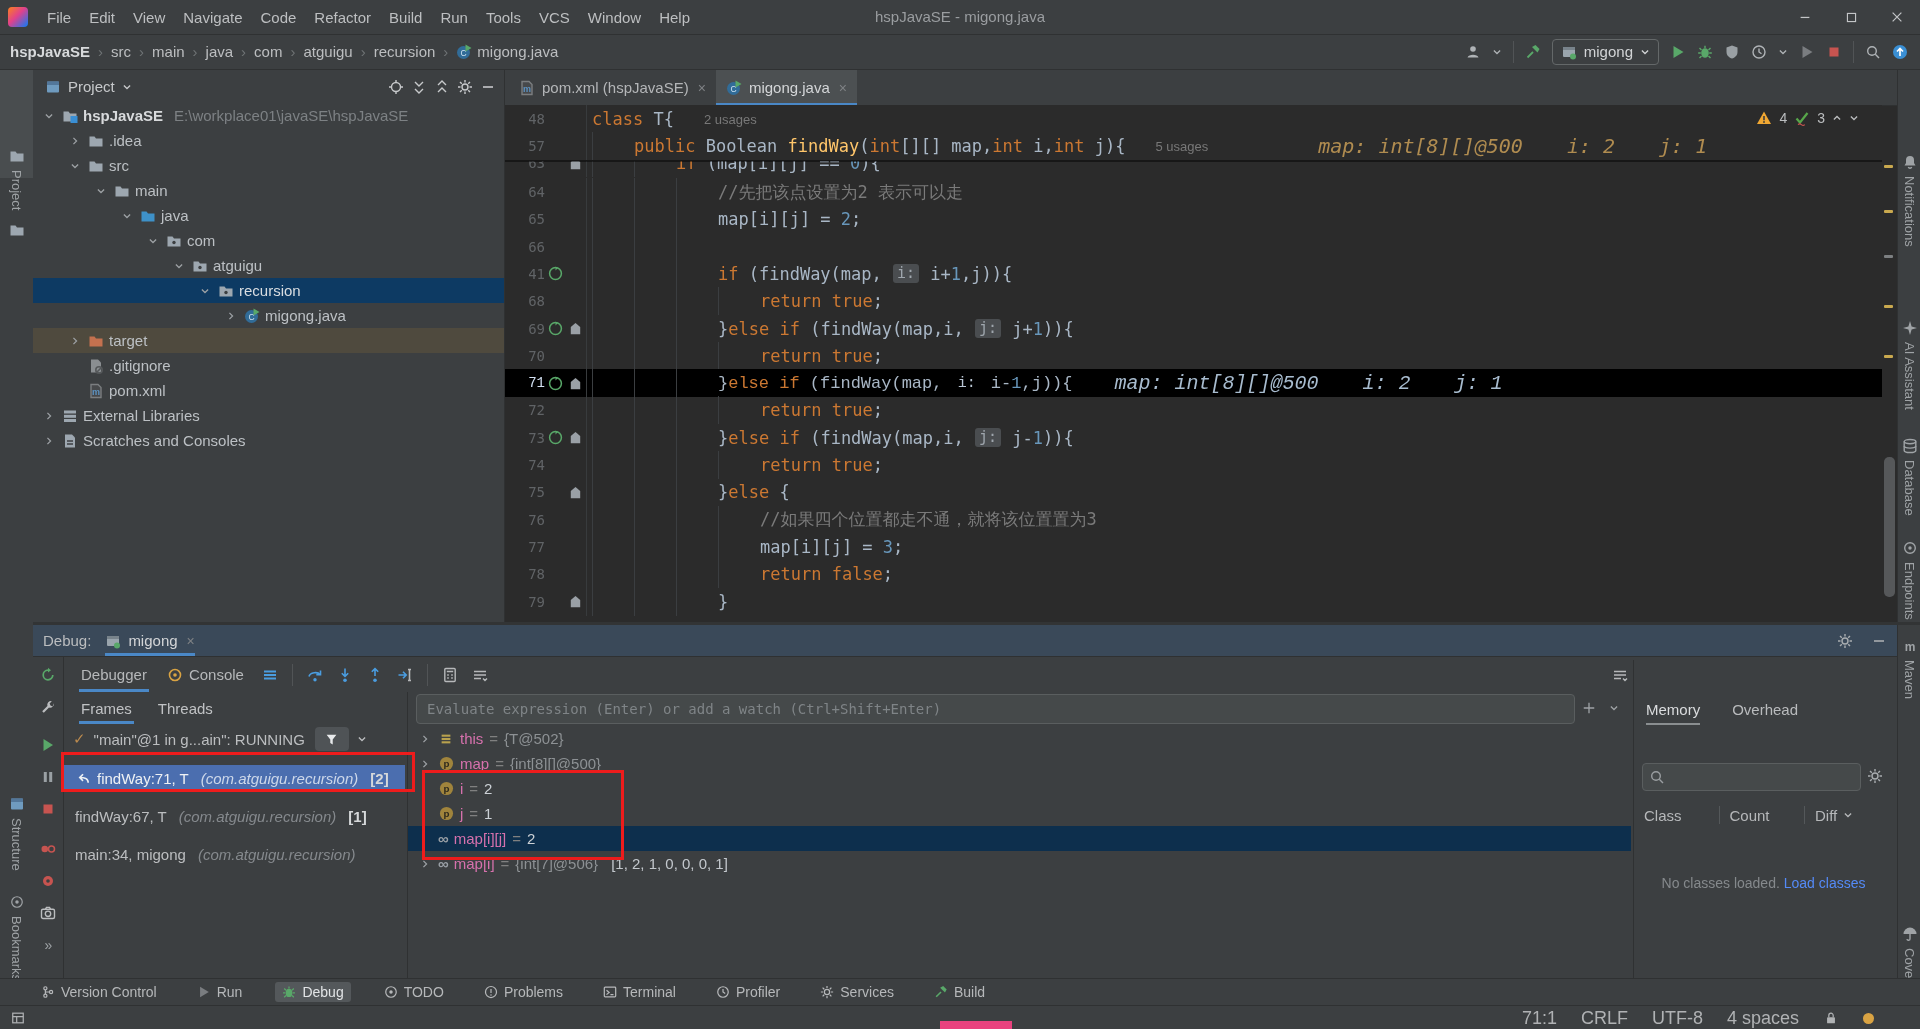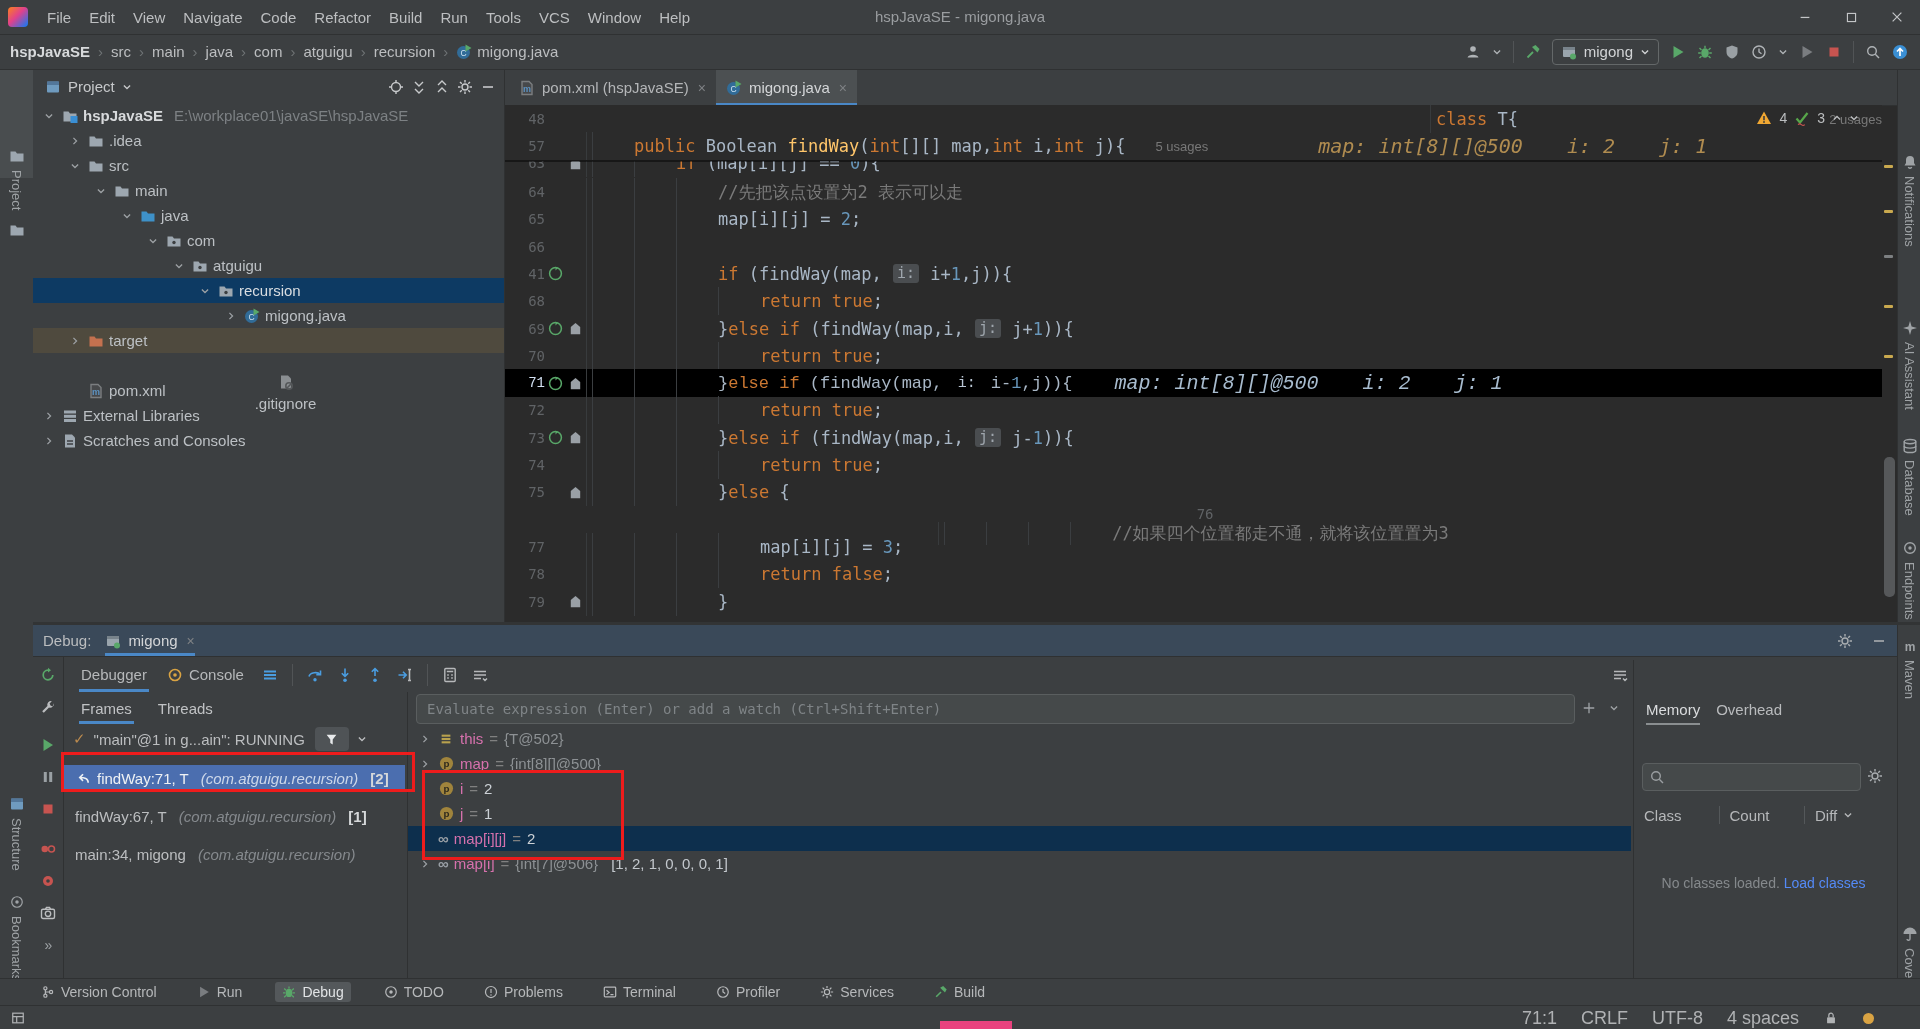--- a/index.html
+++ b/index.html
@@ -101,21 +101,21 @@
   .vrow{position:absolute;left:0;right:0;height:25px;display:flex;align-items:center;gap:6px;padding-left:10px;font-size:15px;}
   .vrow.sel{background:#0d2f4d;}
   .vchev{width:14px;color:#9da1a5;display:inline-flex;justify-content:center;flex:none;}
   .vname{color:#d671ad;}
   .veq{color:#808080;}
   .vref{color:#8d9194;}
   .vprim{color:#ccd1d6;}
   .vextra{color:#c3c8cd;margin-left:7px;}
   .watchglyph{color:#9aa0a6;font-weight:bold;font-size:15px;letter-spacing:-1px;}
   #memory{position:absolute;left:1600px;top:35px;width:259px;bottom:0;border-left:1px solid #2f3132;}
-  #mtabs{height:32px;display:flex;gap:16px;padding-left:12px;align-items:stretch;margin-top:33px;color:#b9bbbd;}
+  #mtabs{height:32px;display:flex;gap:32px;padding-left:12px;align-items:stretch;margin-top:33px;color:#b9bbbd;}
   .mtab{display:flex;align-items:center;position:relative;}
   .mtab.active{color:#dadcde;}
   .mtab.active:after{content:"";position:absolute;left:0;right:0;bottom:0;height:2px;background:#8a8e90;}
   #msearch{position:absolute;left:8px;top:103px;width:205px;height:26px;border:1px solid #5a5e5f;border-radius:4px;background:#45494a;display:flex;align-items:center;padding:0 6px;color:#9a9ea1;}
   #mgear{position:absolute;right:10px;top:108px;color:#a9adb0;}
   #mcols{position:absolute;left:0;right:8px;top:141px;height:28px;display:flex;align-items:center;color:#b6b8ba;}
   .mcol{padding-left:10px;display:flex;align-items:center;gap:6px;}
   .mcolsep{width:1px;height:18px;background:#54585a;margin-left:auto;}
   #mempty{position:absolute;left:0;right:0;top:215px;text-align:center;color:#85898c;font-size:14px;}
   #mlink{color:#548af7;}
@@ -550,21 +550,21 @@
               <path d="M5.5 3l5 5-5 5"></path>
             </svg>
           </span>
           <span class="ic">
             <svg width="16" height="16" viewBox="0 0 16 16" fill="none" stroke="currentColor" stroke-width="1.4">
               <path d="M1.5 3.5h5l1.5 2H14.5v8h-13z" fill="#c4714f" stroke="none"></path>
             </svg>
           </span>
           <span class="tlabel">target</span>
         </div>
-        <div class="trow" style="padding-left: 34px; flex-direction: column;">
+        <div class="trow" style="padding-left: 34px;">
           <span class="tchev"></span>
           <span class="ic">
             <svg width="16" height="16" viewBox="0 0 16 16" fill="none" stroke="currentColor" stroke-width="1.4">
               <path d="M3 1.5h7l3 3v10H3z" fill="#8a8e91" stroke="none"></path>
               <circle cx="11" cy="12" r="3.2" fill="none" stroke="#55585a" stroke-width="1.6"></circle>
               <path d="M8.8 14.2l4.4-4.4" stroke="#55585a" stroke-width="1.6"></path>
             </svg>
           </span>
           <span class="tlabel">.gitignore</span>
         </div>
@@ -666,29 +666,29 @@
           <div class="cl" style="top: 318.7px;"><span class="lnum">73</span><span class="gslot"><span class="ic"><svg width="15" height="15" viewBox="0 0 16 16" fill="none">
                   <circle cx="8" cy="8" r="6.3" stroke="#59A869" stroke-width="1.6"></circle>
                   <path d="M10.5 2.2L8 0.8v4z" fill="#59A869"></path>
                 </svg></span></span><span class="gslot2"><span class="ic"><svg width="13" height="13" viewBox="0 0 16 16" fill="none" stroke="currentColor" stroke-width="1.4">
                   <path d="M8 1.2l5.8 4.8V15H2.2V6z" fill="#9aa0a6" stroke="none"></path>
                 </svg></span></span><span class="lbody"><span class="indent"></span><span class="indent"></span><span class="indent"></span><span class="tid">}</span><span class="tkw">else</span><span class="tid"> </span><span class="tkw">if</span><span class="tid"> (findWay(map,i, </span><span class="chip">j:</span><span class="tid"> j-</span><span class="tnum">1</span><span class="tid">)){</span></span></div>
           <div class="cl" style="top: 346px;"><span class="lnum">74</span><span class="gslot"></span><span class="gslot2"></span><span class="lbody"><span class="indent"></span><span class="indent"></span><span class="indent"></span><span class="indent"></span><span class="tkw">return</span><span class="tid"> </span><span class="tkw">true</span><span class="tid">;</span></span></div>
           <div class="cl" style="top: 373.3px;"><span class="lnum">75</span><span class="gslot"></span><span class="gslot2"><span class="ic"><svg width="13" height="13" viewBox="0 0 16 16" fill="none" stroke="currentColor" stroke-width="1.4">
                   <path d="M8 1.2l5.8 4.8V15H2.2V6z" fill="#9aa0a6" stroke="none"></path>
                 </svg></span></span><span class="lbody"><span class="indent"></span><span class="indent"></span><span class="indent"></span><span class="tid">}</span><span class="tkw">else</span><span class="tid"> {</span></span></div>
-          <div class="cl" style="top: 400.6px; flex-direction: column;"><span class="lnum">76</span><span class="gslot"></span><span class="gslot2"></span><span class="lbody"><span class="indent"></span><span class="indent"></span><span class="indent"></span><span class="indent"></span><span class="tcmt">//如果四个位置都走不通，就将该位置置为3</span></span></div>
+          <div class="cl" style="top: 400.6px;"><span class="lnum">76</span><span class="gslot"></span><span class="gslot2"></span><span class="lbody"><span class="indent"></span><span class="indent"></span><span class="indent"></span><span class="indent"></span><span class="tcmt">//如果四个位置都走不通，就将该位置置为3</span></span></div>
           <div class="cl" style="top: 427.9px;"><span class="lnum">77</span><span class="gslot"></span><span class="gslot2"></span><span class="lbody"><span class="indent"></span><span class="indent"></span><span class="indent"></span><span class="indent"></span><span class="tid">map[i][j] = </span><span class="tnum">3</span><span class="tid">;</span></span></div>
           <div class="cl" style="top: 455.2px;"><span class="lnum">78</span><span class="gslot"></span><span class="gslot2"></span><span class="lbody"><span class="indent"></span><span class="indent"></span><span class="indent"></span><span class="indent"></span><span class="tkw">return</span><span class="tid"> </span><span class="tkw">false</span><span class="tid">;</span></span></div>
           <div class="cl" style="top: 482.5px;"><span class="lnum">79</span><span class="gslot"></span><span class="gslot2"><span class="ic"><svg width="13" height="13" viewBox="0 0 16 16" fill="none" stroke="currentColor" stroke-width="1.4">
                   <path d="M8 1.2l5.8 4.8V15H2.2V6z" fill="#9aa0a6" stroke="none"></path>
                 </svg></span></span><span class="lbody"><span class="indent"></span><span class="indent"></span><span class="indent"></span><span class="tid">}</span></span></div>
         </div>
       <div id="sticky">
-          <div class="cl" style="top: 0px; justify-content: space-between;"><span class="lnum">48</span><span class="gslot"></span><span class="gslot2"></span><span class="lbody"><span class="tkw">class</span><span class="tid"> T{</span></span><span class="usages">2 usages</span></div>
+          <div class="cl" style="top: 0px;"><span class="lnum">48</span><span class="gslot"></span><span class="gslot2"></span><span class="lbody"><span class="tkw">class</span><span class="tid"> T{</span></span><span class="usages">2 usages</span></div>
           <div class="cl" style="top: 27px;"><span class="lnum">57</span><span class="gslot"></span><span class="gslot2"></span><span class="lbody"><span class="indent"></span><span class="tkw">public</span><span class="tid"> Boolean </span><span class="tmeth">findWay</span><span class="tid">(</span><span class="tkw">int</span><span class="tid">[][] map,</span><span class="tkw">int</span><span class="tid"> i,</span><span class="tkw">int</span><span class="tid"> j){</span></span><span class="usages">5 usages</span><span class="hints hgold"><span class="hint">map: int[8][]@500</span><span class="hint">i: 2</span><span class="hint">j: 1</span></span></div>
         </div>
     </div>
     <div id="inspections">
       <span class="ic" id="warnicon">
           <svg width="16" height="16" viewBox="0 0 16 16" fill="none" stroke="currentColor" stroke-width="1.4">
             <path d="M8 1.5L15 14H1z" fill="#f0a732" stroke="none"></path>
             <path d="M8 6v4.2" stroke="#3b3b3b" stroke-width="1.6"></path>
             <circle cx="8" cy="12" r="0.9" fill="#3b3b3b" stroke="none"></circle>
           </svg>

